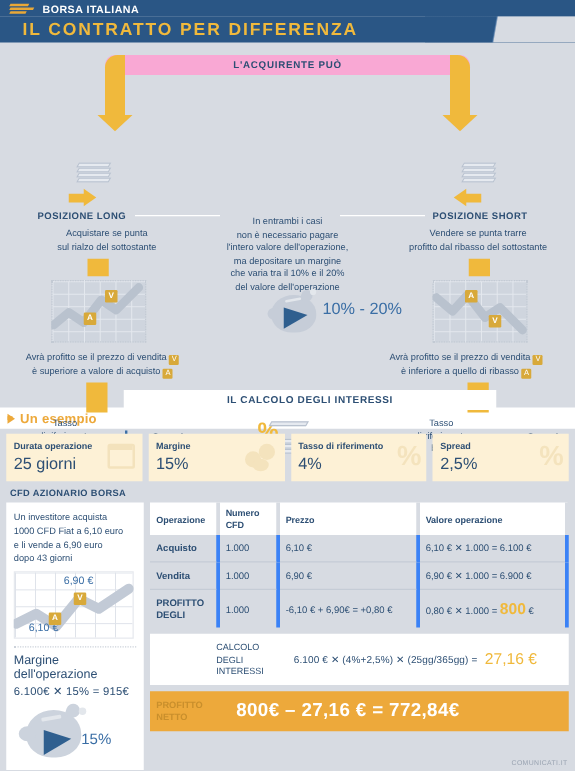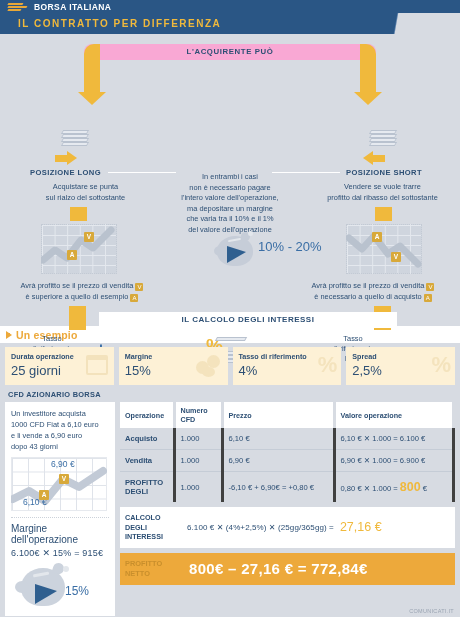--- a/index.html
+++ b/index.html
@@ -31,21 +31,21 @@
     letter-spacing: .4px; margin-left: 4px;
   }
   .hdr-band {
     position: relative; height: 21px; background: #2a5685; overflow: hidden;
   }
   .hdr-band:after{
     content:""; position:absolute; right:0; top:0; width:120px; height:21px;
     background: linear-gradient(100deg, #2a5685 0%, #2a5685 46%, #3f6b9b 46.5%, #d7dbe2 47.5%, #d7dbe2 100%);
   }
   .hdr-title {
-    position: relative; z-index:2; color: #f0b93c; font-size: 10px;
+    position: relative; z-index:2; color: #f0b93c; font-size: 14px;
     font-weight: bold; letter-spacing: 1.5px; padding-left: 18px; line-height: 21px;
   }
 
   
   .sect-bar {
     background: #ffffff; height: 17px; display:flex; align-items:center;
     padding-left: 6px;
   }
   .sect-arrow {
     width: 0; height: 0; border-top: 4px solid transparent;
@@ -288,34 +288,34 @@
 
   .right-col { flex:1; }
   .tbl { width:100%; border-collapse:collapse; }
   .tbl th {
     background:#ffffff; font-size:7.2px; font-weight:bold; color:#2d4f74;
     text-align:left; padding:4px 5px; vertical-align:middle;
     border-right:3px solid #d7dbe2;
   }
   .tbl td {
     font-size:7.6px; color:#2d4f74; padding:6px 5px; vertical-align:middle;
-    border-right:3px solid #404040; border-bottom:1px solid #c5ccd6;
+    border-right:3px solid #3b82f6; border-bottom:1px solid #c5ccd6;
   }
   .tbl tr.last td { border-bottom:none; }
   .c-op { width:54px; font-weight:bold; }
   .c-num { width:48px; }
   .c-price { width:112px; }
   .px-big { font-size:12.5px; color:#3a6ea5; }
   .profit-gold { color:#f0b93c; font-size:12.5px; font-weight:bold; }
 
   .calc-row {
     background:#ffffff; margin-top:5px; display:flex; align-items:center;
     padding:6px 5px; gap:6px;
   }
-  .calc-lbl { font-size:7.2px; font-weight:bold; color:#2d4f74; line-height:9.5px; width:56px; }
+  .calc-lbl { font-size:7.2px; font-weight:normal; color:#2d4f74; line-height:9.5px; width:56px;margin-left:48px; }
   .calc-expr { font-size:8px; color:#2d4f74; letter-spacing:.1px; }
   .calc-res { color:#f0b93c; font-size:12.5px; }
 
   .net-row {
     background:#eda93b; margin-top:5px; display:flex; align-items:center;
     padding:6px 5px; gap:8px; height:32px;
   }
   .net-lbl { font-size:7.4px; font-weight:bold; color:#c98f2c; line-height:9.5px; width:56px; }
   .net-val { font-size:15px; color:#ffffff; font-weight:bold; letter-spacing:.3px; }
 
@@ -374,30 +374,30 @@
       <div class="chart-grid"></div>
       <svg class="zig" viewBox="0 0 76 50" preserveAspectRatio="none">
         <polyline points="2,36 14,26 26,34 40,16 52,24 70,6" fill="none" stroke="#b9c2ce" stroke-width="7" stroke-linejoin="round" stroke-linecap="round"></polyline>
       </svg>
       <span class="marker" style="left:26px; top:26px;">A</span>
       <span class="marker" style="left:43px; top:8px;">V</span>
     </div>
     <div class="side-note" style="left:12px; top:247px; text-align:center; width:140px;">
       <span>Avrà profitto se il prezzo di vendita</span>
       <span class="inline-mk">V</span><br>
-      <span>è superiore a quello di esempio</span>
+      <span>è superiore a valore di acquisto</span>
       <span class="inline-mk">A</span>
     </div>
 
     <div class="mid-desc">
       <span>In entrambi i casi</span><br>
       <span>non è necessario pagare</span><br>
       <span>l'intero valore dell'operazione,</span><br>
       <span>ma depositare un margine</span><br>
-      <span>che varia tra il 10% e il 1%</span><br>
+      <span>che varia tra il 10% e il 20%</span><br>
       <span>del valore dell'operazione</span>
     </div>
     <div class="piggy">
       <span class="body"></span>
         <span class="snout"></span>
         <span class="ear"></span>
       <span class="slot"></span>
         <span class="coin"></span>
         <span class="wedge"></span>
     </div>
@@ -409,37 +409,37 @@
         <span class="bill"></span>
         <span class="bill"></span>
     </div>
     <div class="fat-arrow l" style="left:363px; top:117px;">
       <span class="shaft"></span>
         <span class="head"></span>
     </div>
     <div class="pos-label" style="left:346px; top:134px;">POSIZIONE SHORT</div>
     <div class="pos-rule" style="left:272px; top:138px; width:68px;"></div>
     <div class="pos-desc" style="left:310px; top:148px; width:145px;">
-      <span>Vendere se vuole trarre</span><br>
+      <span>Vendere se punta trarre</span><br>
       <span>profitto dal ribasso del sottostante</span>
     </div>
     <div class="yellow-tab" style="left:375px; top:173px; height:14px;"></div>
 
     <div class="chartbox" style="left:346px; top:190px;">
       <div class="chart-grid"></div>
       <svg class="zig" viewBox="0 0 76 50" preserveAspectRatio="none">
         <polyline points="3,14 16,25 28,12 42,30 54,22 72,40" fill="none" stroke="#b9c2ce" stroke-width="7" stroke-linejoin="round" stroke-linecap="round"></polyline>
       </svg>
       <span class="marker" style="left:26px; top:8px;">A</span>
       <span class="marker" style="left:45px; top:28px;">V</span>
     </div>
     <div class="side-note" style="left:298px; top:247px; text-align:center; width:150px;">
       <span>Avrà profitto se il prezzo di vendita</span>
       <span class="inline-mk">V</span><br>
-      <span>è necessario a quello di acquisto</span>
+      <span>è inferiore a quello di ribasso</span>
       <span class="inline-mk">A</span>
     </div>
 
     <div class="yellow-tab" style="left:69px; top:272px;"></div>
     <div class="yellow-tab" style="left:374px; top:272px;"></div>
     <div class="interest-bar">IL CALCOLO DEGLI INTERESSI</div>
 
     <div class="rate-block" style="left:14px; top:300px; width:76px;">
       <span>Tasso</span><br>
       <span>di riferimento</span><br>

